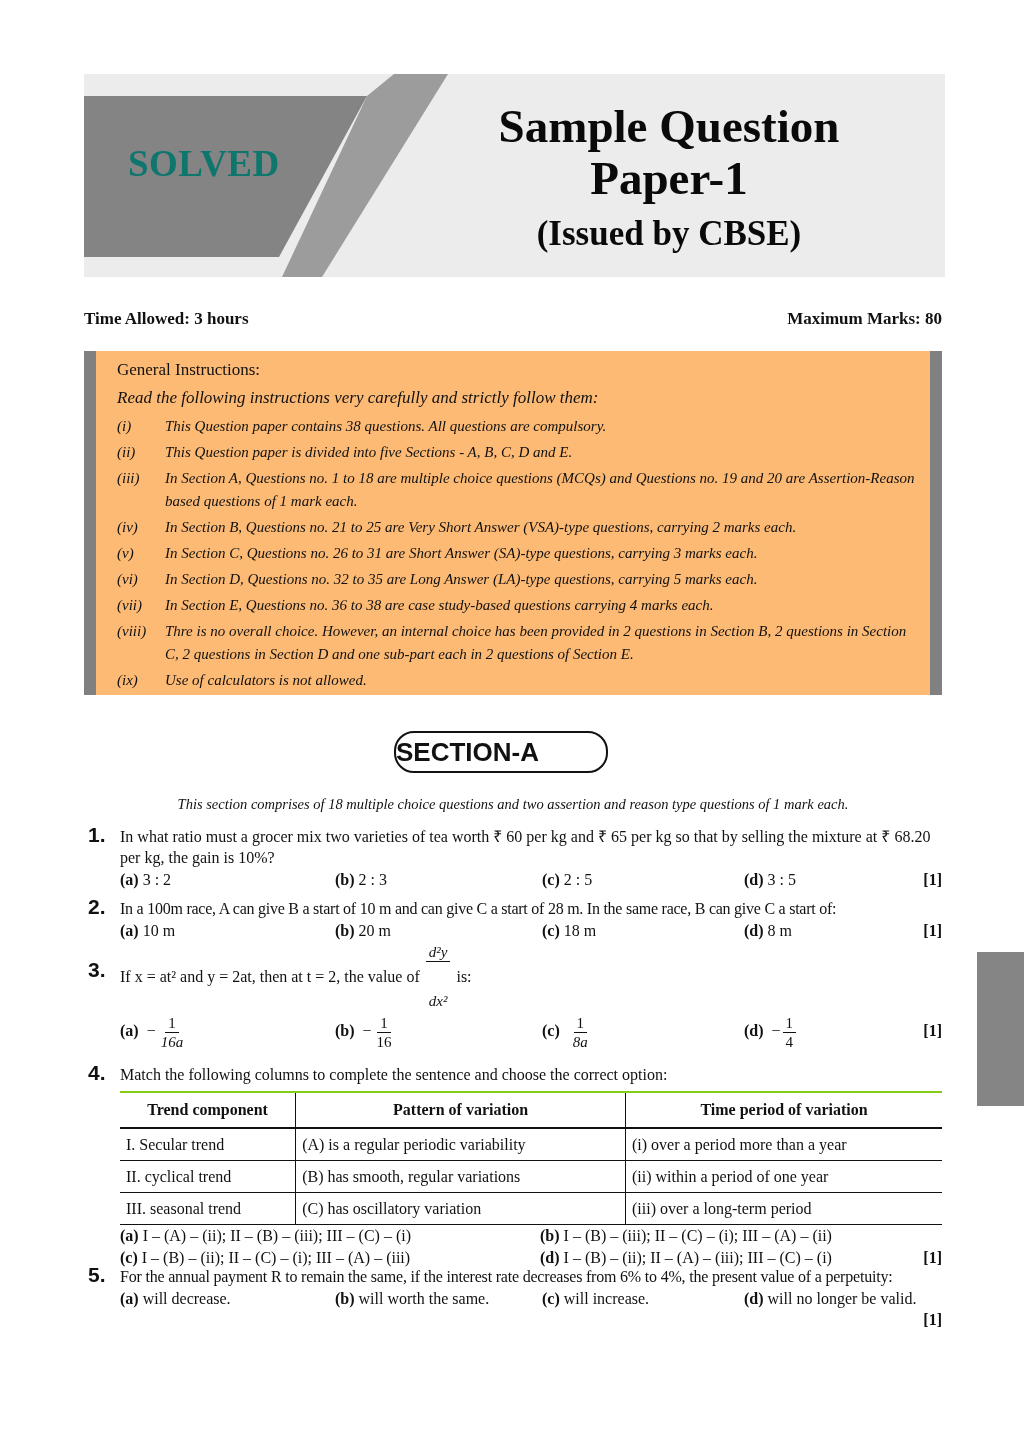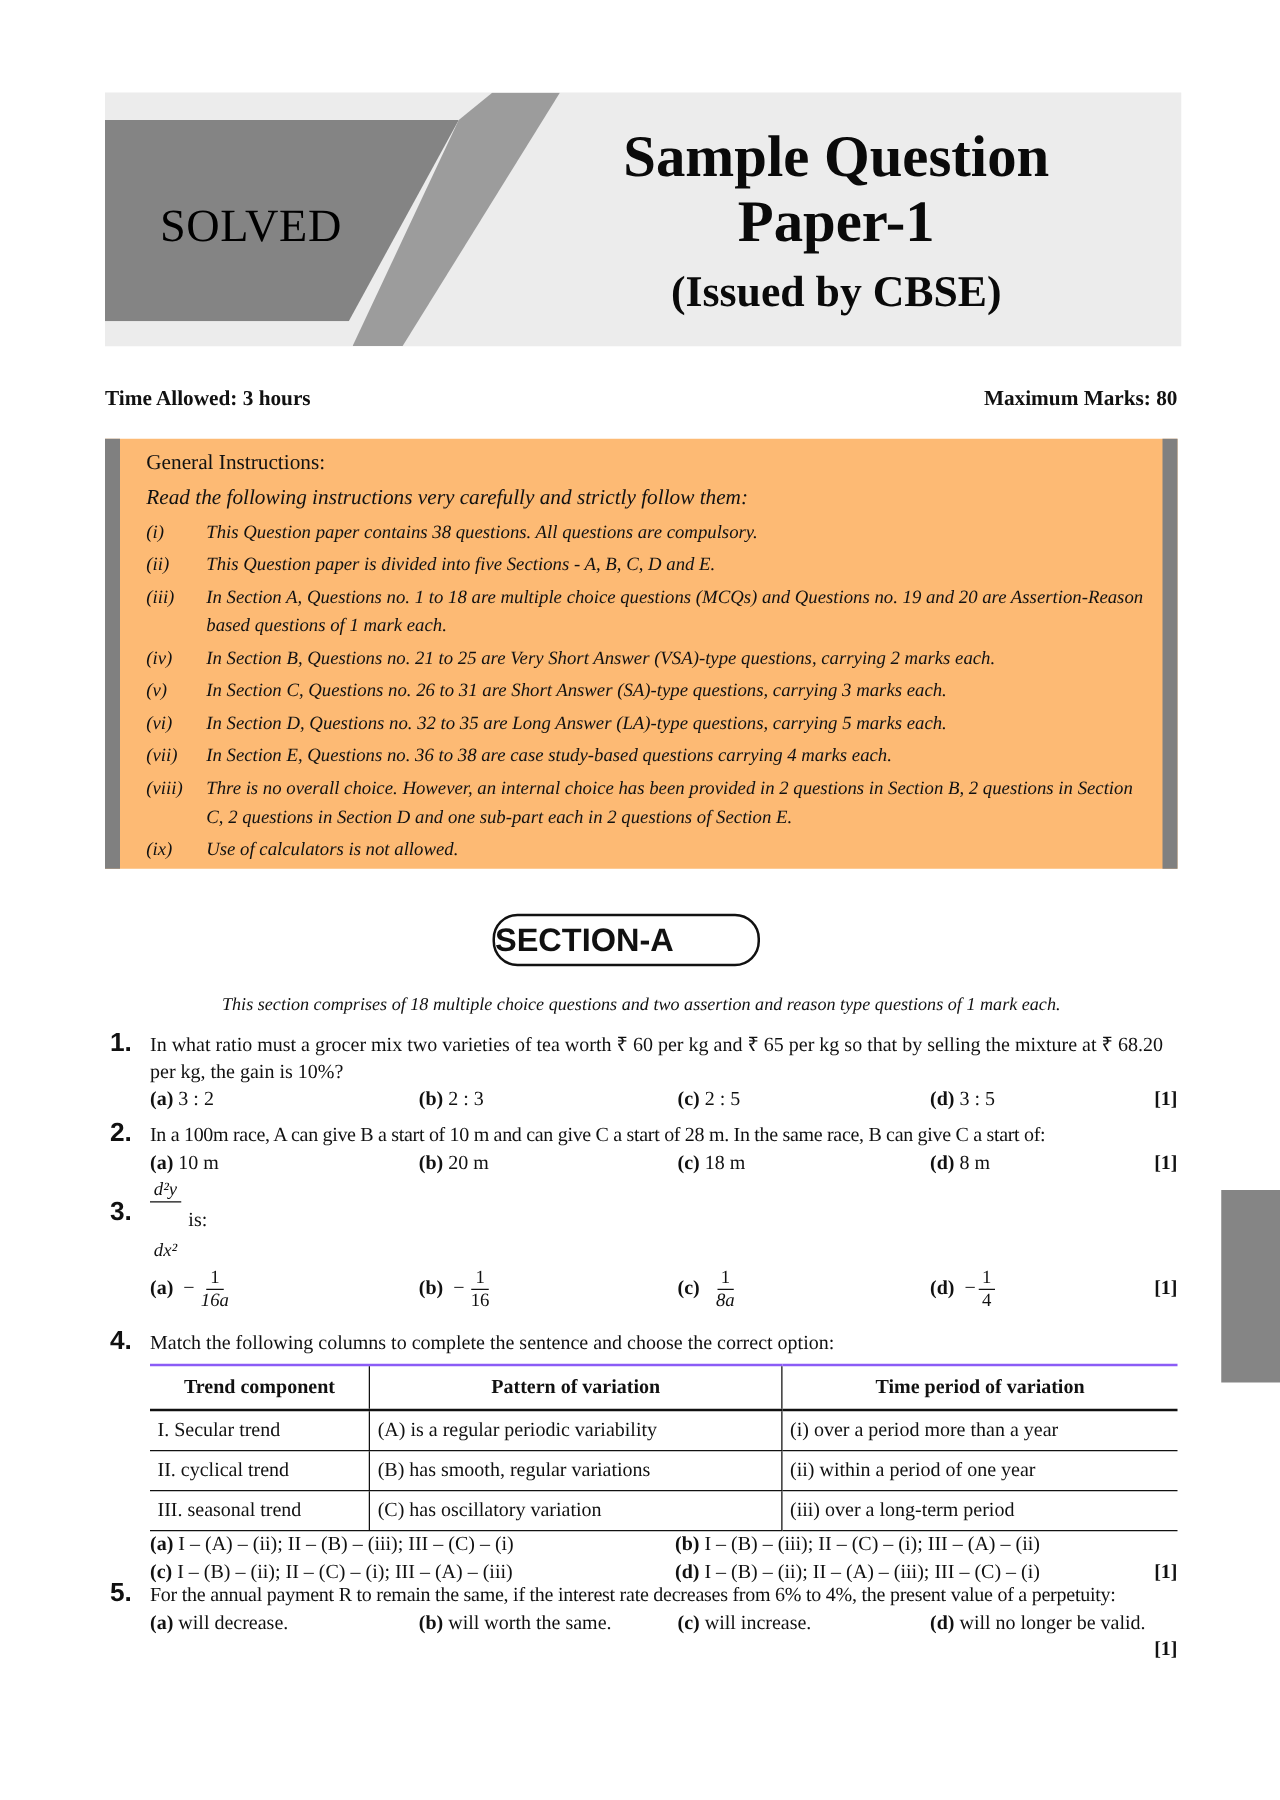--- a/index.html
+++ b/index.html
@@ -2,21 +2,21 @@
 <html><head>
 <meta charset="utf-8">
 <style>
   html, body { margin: 0; padding: 0; }
   body { width: 1024px; height: 1440px; background: #ffffff; position: relative; overflow: hidden; font-family: "Liberation Serif", serif; color: #111; }
   .banner { position: absolute; left: 84px; top: 74px; width: 861px; height: 203px; background: #ececec; overflow: hidden; }
   .banner .dark { position: absolute; left: 0; top: 0; width: 100%; height: 100%; background: #848484;
     clip-path: polygon(0 22px, 283px 22px, 195px 183px, 0 183px); }
   .banner .stripe { position: absolute; left: 0; top: 0; width: 100%; height: 100%; background: #9c9c9c;
     clip-path: polygon(338px 0, 364px 0, 238px 203px, 198px 203px, 283px 22px, 310px 0); }
-  .solved { position: absolute; left: 44px; top: 86px; font-size: 37px; font-weight: normal; color: #000000; letter-spacing: 0.5px; }
+  .solved { position: absolute; left: 44px; top: 68px; font-size: 37px; font-weight: bold; color: #0f766e; letter-spacing: 0.5px; }
   .title-block { position: absolute; left: 330px; top: 26px; width: 510px; text-align: center; font-weight: bold; color: #0a0a0a; }
   .title-block .t1 { font-size: 47px; line-height: 52px; }
   .title-block .t2 { font-size: 47px; line-height: 52px; }
   .title-block .t3 { font-size: 35px; line-height: 52px; margin-top: 4px; }
 
   .meta { position: absolute; top: 309px; font-size: 17px; font-weight: bold; }
   .meta.left { left: 84px; }
   .meta.right { right: 82px; }
 
   .instructions { position: absolute; left: 84px; top: 351px; width: 858px; height: 344px; background: #fdba74;
@@ -40,21 +40,21 @@
   .opt b { font-weight: bold; margin-right: 4px; }
   .opt.a { left: 0; } .opt.b { left: 215px; } .opt.c { left: 422px; } .opt.d { left: 624px; }
   .mark { position: absolute; right: 2px; top: 0; font-weight: bold; }
 
   .frac { display: inline-flex; flex-direction: column; align-items: center; vertical-align: middle; font-size: 15px; line-height: 18px; }
   .frac .nu { border-bottom: 1px solid #111; padding: 0 3px; }
   .frac .de { padding: 0 3px; }
   .minus { margin-right: 2px; }
 
   table.match { border-collapse: collapse; margin-left: 32px; width: 822px; font-size: 16px; margin-top: 6px; }
-  table.match th { font-weight: bold; text-align: center; height: 32px; border-top: 2px solid #8b5cf6; border-bottom: 2px solid #111; }
+  table.match th { font-weight: bold; text-align: center; height: 32px; border-top: 2px solid #84cc16; border-bottom: 2px solid #111; }
   table.match td { height: 29px; padding-left: 6px; border-bottom: 1.5px solid #111; }
   table.match th + th, table.match td + td { border-left: 1px solid #111; }
   .match-opts { margin-left: 32px; position: relative; height: 44px; line-height: 22px; }
   .match-opts .mo { position: absolute; white-space: nowrap; }
 
   .side-tab { position: absolute; left: 977px; top: 952px; width: 47px; height: 154px; background: #858585; }
 </style>
 </head>
 <body>
 
@@ -138,20 +138,21 @@
     <span class="opt b"><b>(b)</b><span>20 m</span></span>
     <span class="opt c"><b>(c)</b><span>18 m</span></span>
     <span class="opt d"><b>(d)</b><span>8 m</span></span>
     <span class="mark">[1]</span>
   </div>
 </div>
 
 <div class="q" style="top:952px;">
   <span class="qn" style="top:6px;">3.</span>
   <div class="qt" style="height:48px; display:flex; align-items:center; gap:6px;">
+    <span>If x = at² and y = 2at, then at t = 2, the value of</span>
     <span class="frac" style="font-style:italic;gap:30px;">
         <span class="nu">d²y</span>
         <span class="de">dx²</span>
       </span>
     <span>is:</span>
   </div>
   <div class="opts" style="height:50px; line-height:50px; margin-top:6px;">
     <span class="opt a"><b>(a)</b> <span class="minus">−</span><span class="frac">
           <span class="nu">1</span>
           <span class="de" style="font-style:italic;">16a</span>

